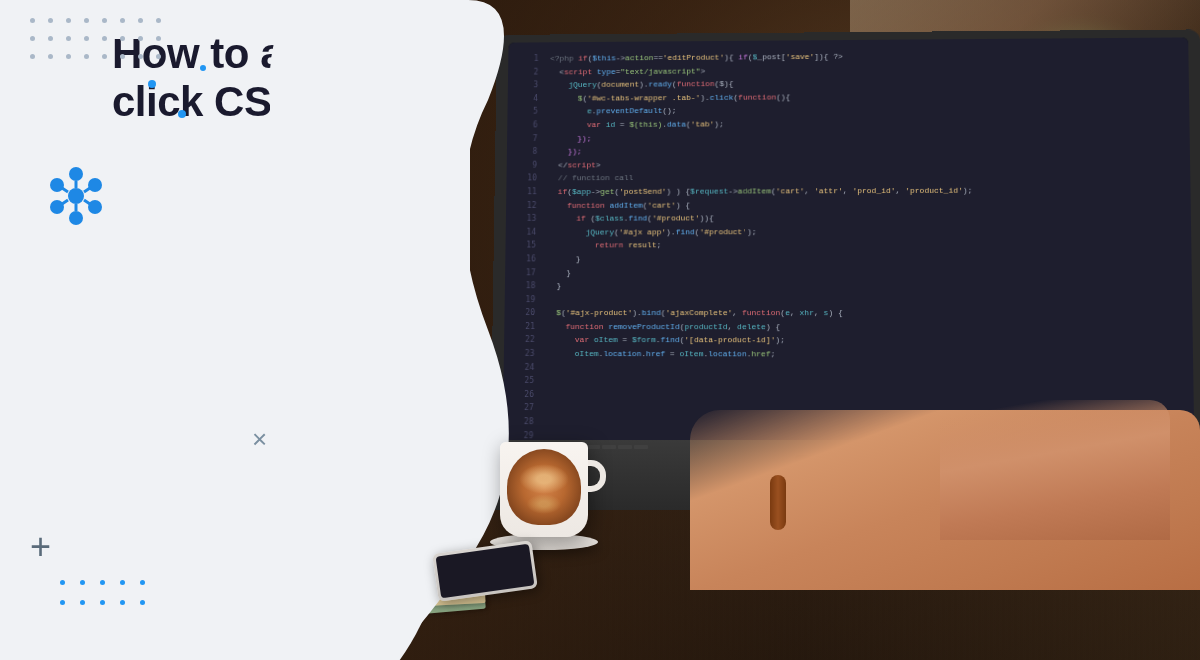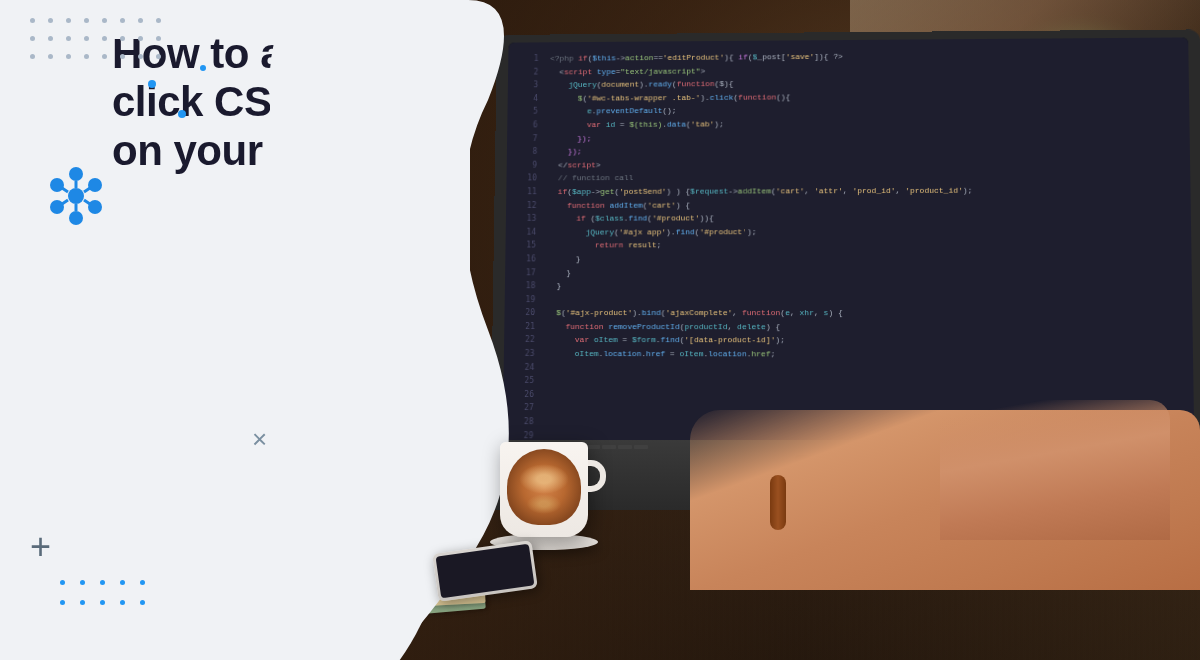--- a/index.html
+++ b/index.html
@@ -236,21 +236,21 @@
         <line x1="22" y1="28" x2="28" y2="32" stroke="#1e88e5" stroke-width="3"></line>
         <line x1="44" y1="32" x2="50" y2="28" stroke="#1e88e5" stroke-width="3"></line>
         <line x1="22" y1="44" x2="28" y2="40" stroke="#1e88e5" stroke-width="3"></line>
         <line x1="44" y1="40" x2="50" y2="44" stroke="#1e88e5" stroke-width="3"></line>
       </svg>
     </div>
 
     <h1 class="main-heading">
       <span>How to add</span><br>
       <span>click CSS</span><br>
-      <span>on your</span><br>
+      <br>
     </h1>
 
     <div class="x-mark x-bottom">×</div>
 
     <div class="plus plus-bottom-left">+</div>
 
     <div class="dots-grid-bottom">
       <div class="dot blue"></div>
       <div class="dot blue"></div>
       <div class="dot blue"></div>

